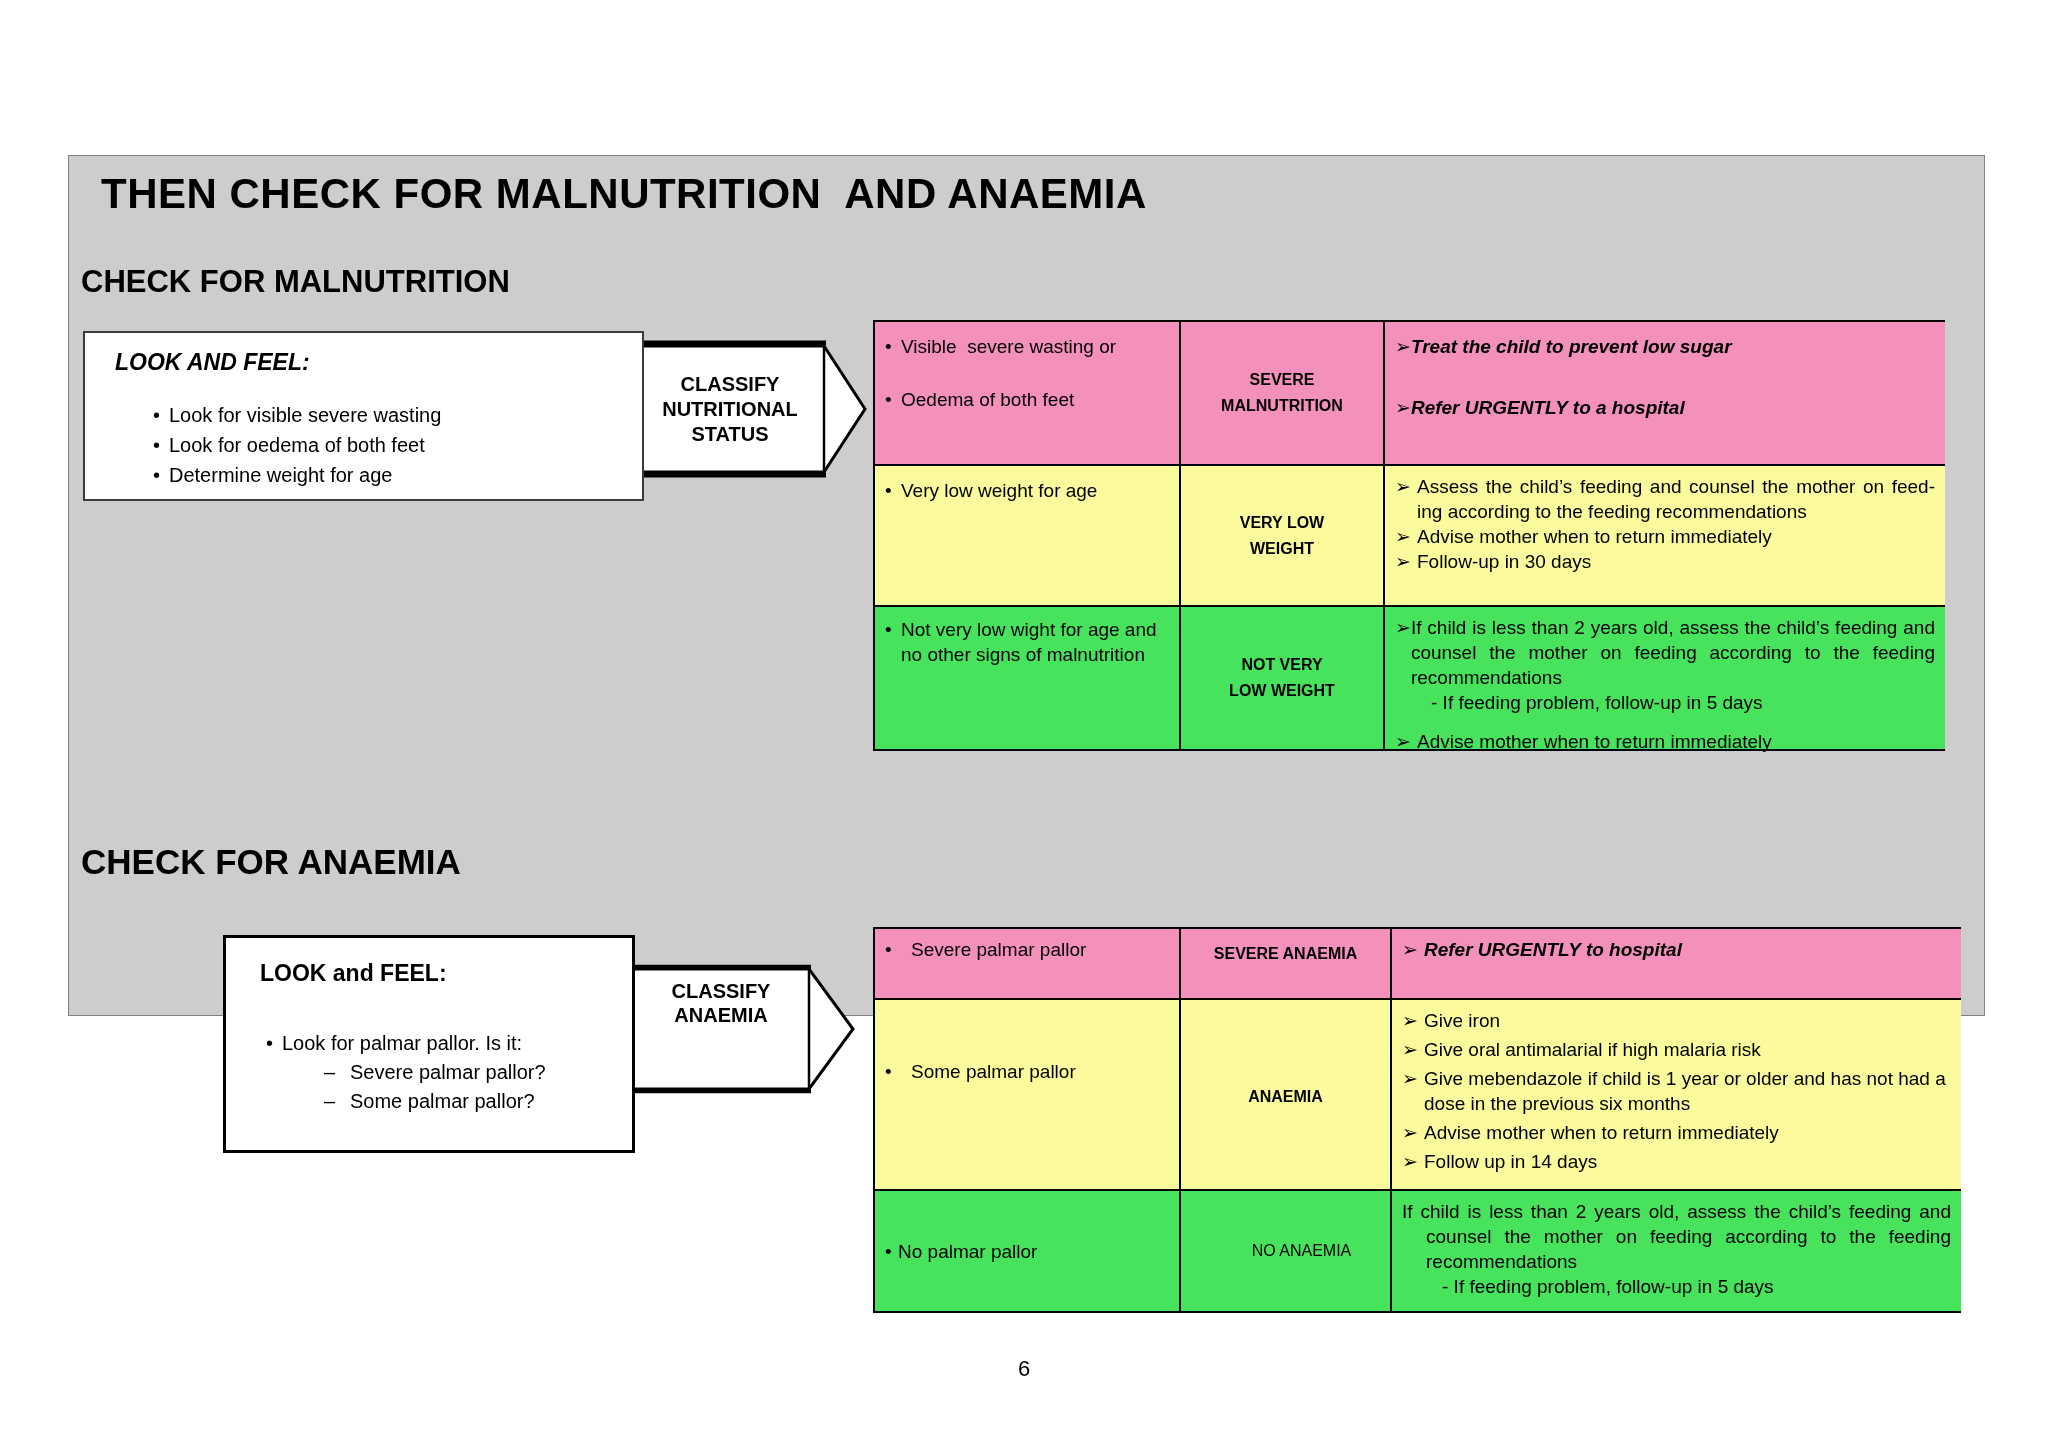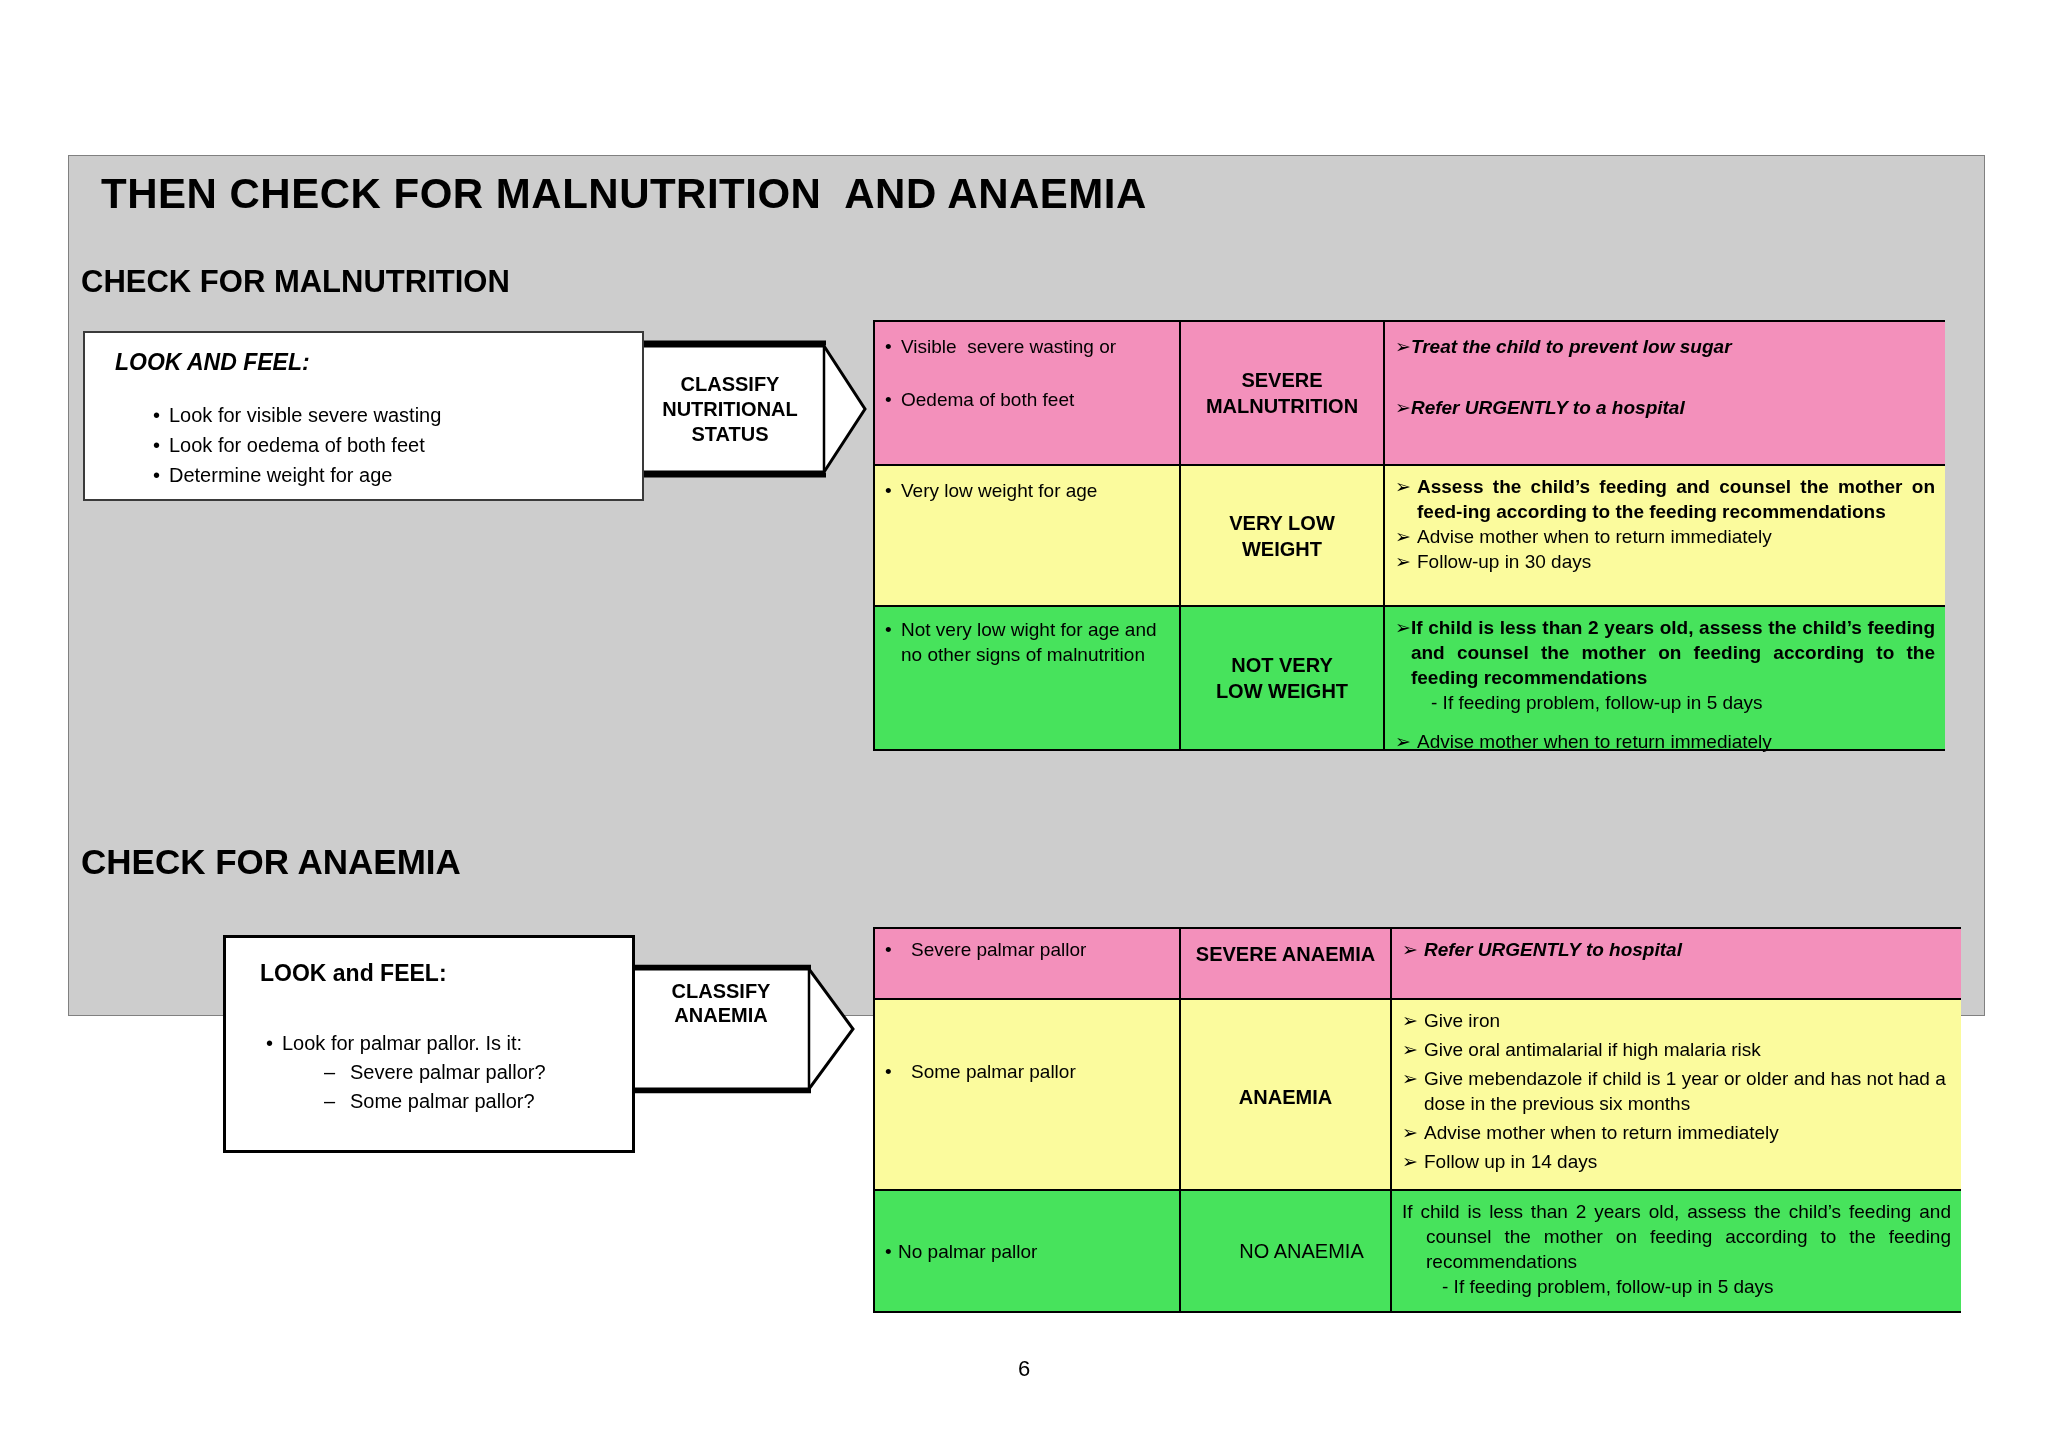--- a/index.html
+++ b/index.html
@@ -28,33 +28,33 @@
   .ar-label{position:absolute;text-align:center;font-weight:bold;font-size:20px;line-height:25px;white-space:pre-line;}
   .ar1 .ar-label{left:4px;top:50%;width:184px;transform:translateY(-50%);}
   .ar2 .ar-label{left:2px;top:16px;width:176px;line-height:24px;}
   
   .tbl{display:grid;border:2px solid #000;background:#000;grid-gap:2px;}
   .tbl-mal{left:804px;top:164px;width:1072px;grid-template-columns:304px 202px 560px;grid-template-rows:142px 139px 142px;}
   .tbl-ana{left:804px;top:771px;width:1088px;grid-template-columns:304px 209px 569px;grid-template-rows:69px 189px 120px;}
   .cell{padding:8px 10px;display:flex;flex-direction:column;font-size:19px;line-height:25px;}
   .sev{background:#F390BB;} .mod{background:#FBFB9D;} .norm{background:#47E35C;}
   .v-top{justify-content:flex-start;} .v-center{justify-content:center;}
-  .cls{align-items:center;text-align:center;font-weight:bold;font-size:20px;line-height:26px;white-space:pre-line;}
+  .cls{align-items:center;text-align:center;font-weight:bold;font-size:16px;line-height:26px;white-space:pre-line;}
   .sign-item{display:flex;}
   .sign-item .dot{flex:0 0 16px;}
   .sign-item.widegap .dot{flex:0 0 26px;}
   .sign-item.tightgap .dot{flex:0 0 13px;}
   .sign-item .tx{white-space:pre-wrap;}
   .gap28{margin-top:28px;}
   .t-item{display:flex;}
   .t-item .b{flex:0 0 22px;}
   .t-item .b.tight{flex:0 0 15px;}
   .t-item .tx{flex:1 1 auto;}
   .bi{font-weight:bold;font-style:italic;}
-  .just .tx{text-align:justify;font-weight:bold;}
+  .just .tx{text-align:justify;}
   .subline{margin-left:36px;}
   .para{padding-left:24px;text-indent:-24px;text-align:justify;}
   .para-sub{margin-left:40px;}
   .treat-pink1 .t-item+. t-item{margin-top:36px;}
   .gap36{margin-top:36px;}
   .gap14{margin-top:14px;}
   .list-roomy .t-item{margin-top:4px;}
   .list-roomy .t-item:first-child{margin-top:0;}
   .pageno{position:absolute;left:0;top:1356px;width:2048px;text-align:center;font-size:22px;}
 </style>

